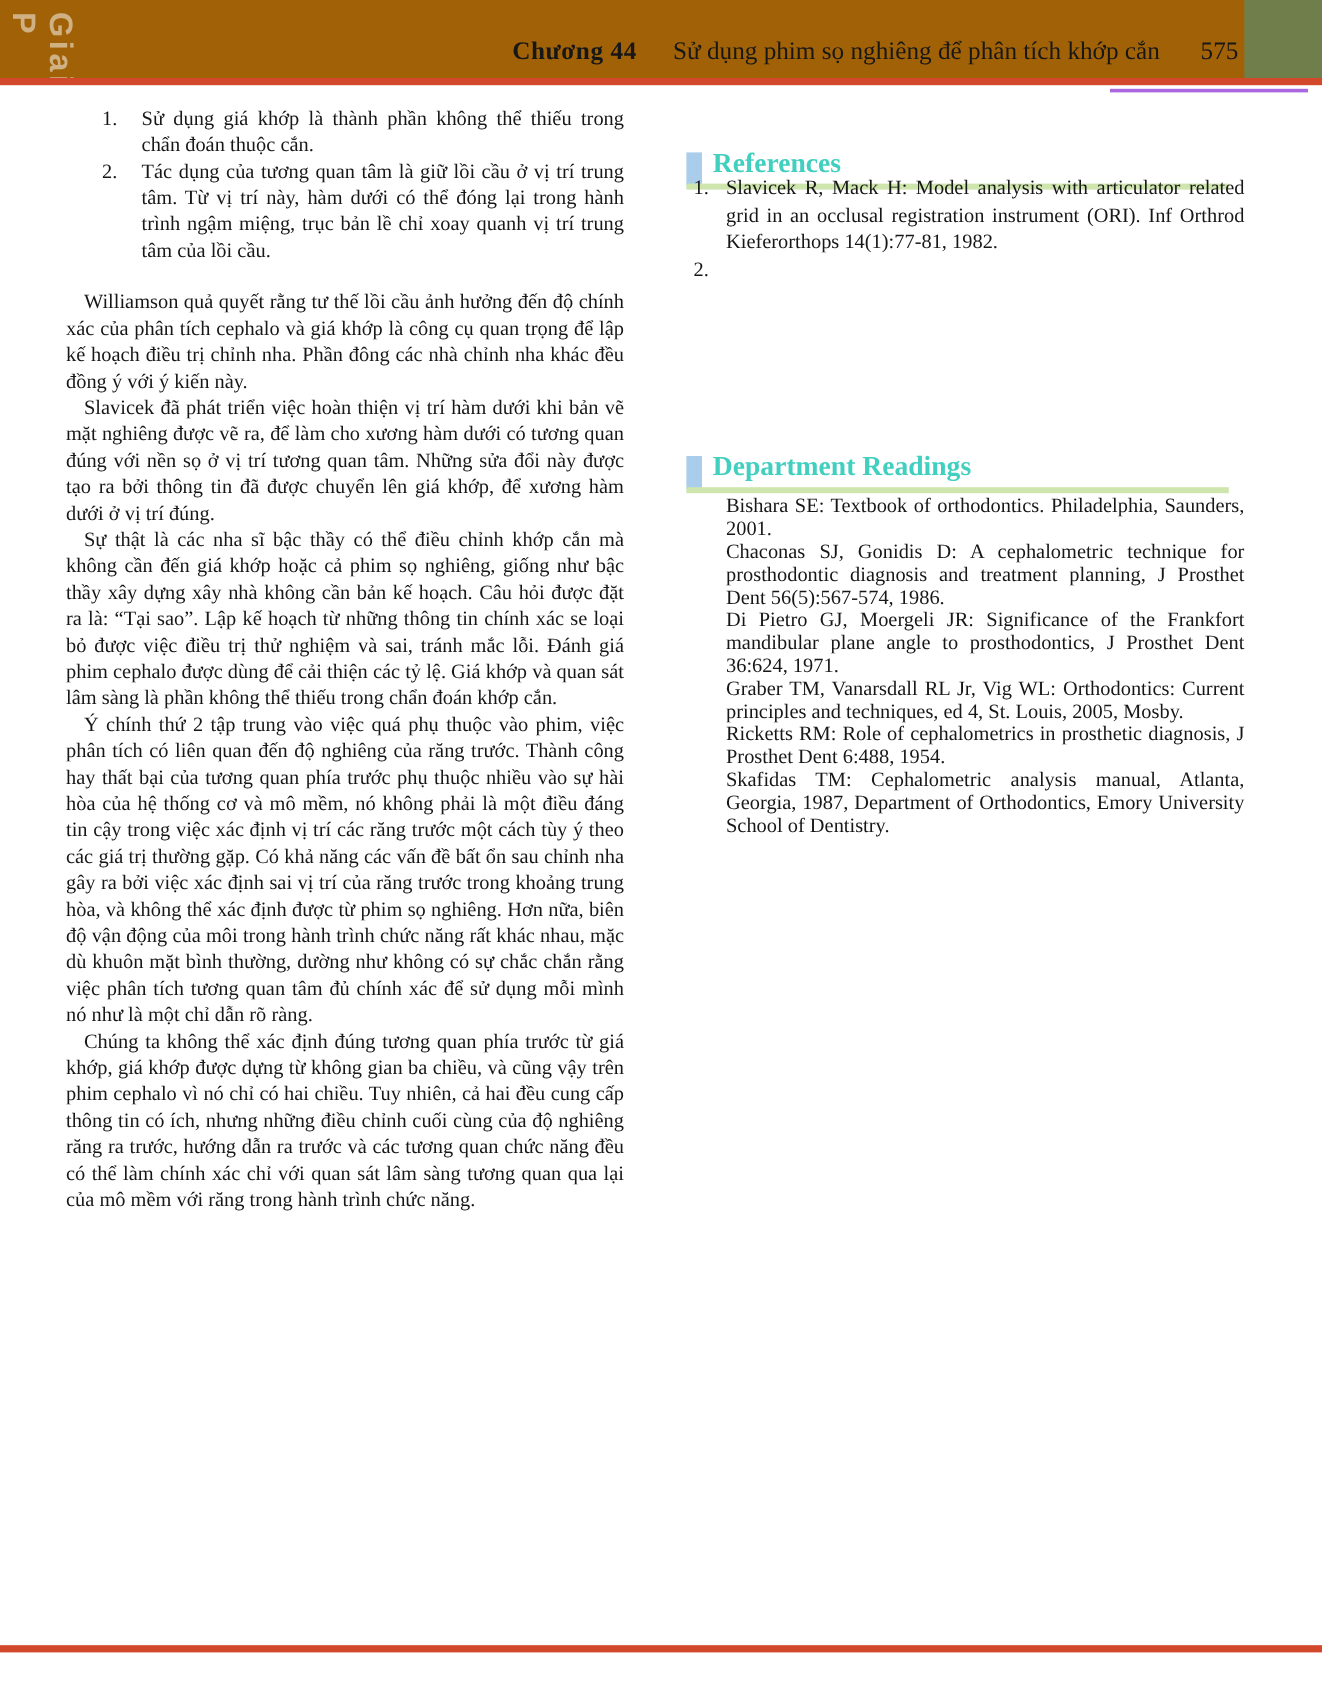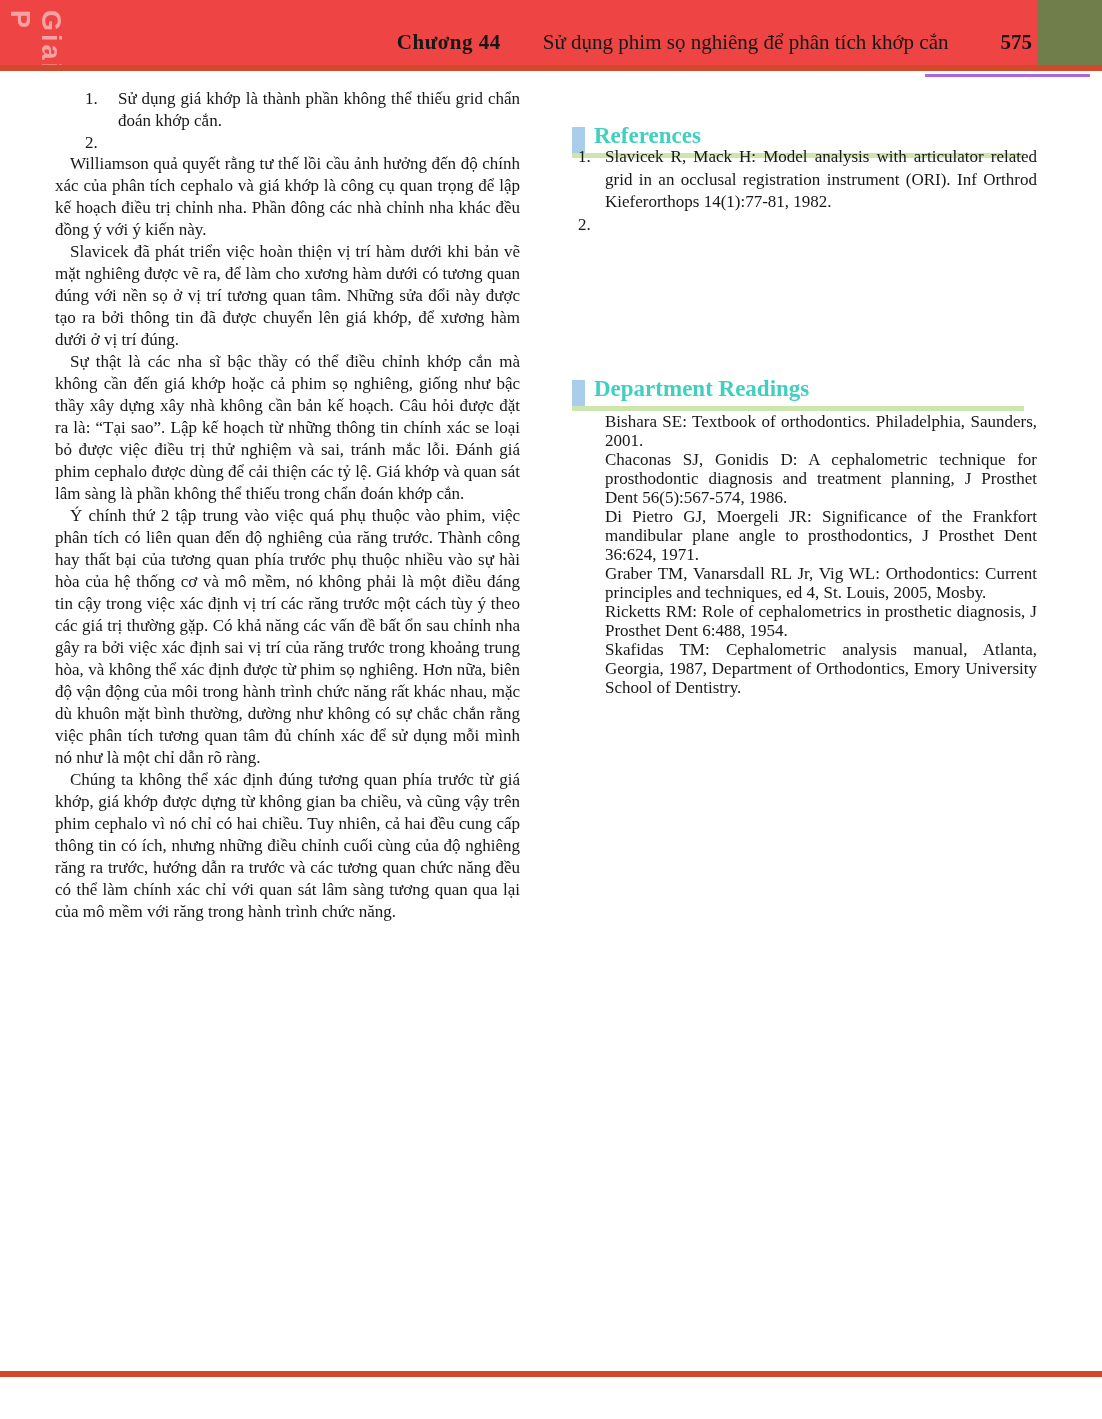--- a/index.html
+++ b/index.html
@@ -1,30 +1,30 @@
 <!DOCTYPE html>
 <html><head>
 <meta charset="utf-8">
 <style>
   html,body{margin:0;padding:0;background:#fff;}
   .page{position:relative;width:1102px;height:1419px;background:#ffffff;overflow:hidden;
         font-family:"Liberation Serif","DejaVu Serif",serif;color:#171717;}
 
   
-  .header-band{position:absolute;left:0;top:0;width:1102px;height:65px;background:#ef4444;}
+  .header-band{position:absolute;left:0;top:0;width:1102px;height:65px;background:#a16207;}
   .olive-block{position:absolute;left:1037px;top:0;width:65px;height:65px;background:#6f7e4a;}
   .watermark{position:absolute;left:4px;top:10px;writing-mode:vertical-rl;
              font-family:"Liberation Sans",sans-serif;font-weight:bold;font-size:27px;
              color:rgba(255,255,255,0.5);letter-spacing:3px;user-select:none;}
   .header-content{position:absolute;left:0;top:0;width:1032px;height:65px;
                   display:flex;align-items:flex-end;justify-content:flex-end;
                   padding-bottom:10px;box-sizing:border-box;font-size:21px;}
   .ch-label{font-weight:bold;letter-spacing:0.5px;}
-  .ch-title{margin-left:42px;}
-  .pg-num{margin-left:52px;font-weight:bold;}
+  .ch-title{margin-left:30px;}
+  .pg-num{margin-left:34px;}
 
   .red-bar-top{position:absolute;left:0;top:65px;width:1102px;height:6px;background:#d2482a;}
   .purple-line{position:absolute;left:925px;top:74px;width:165px;height:3px;background:#a968e0;}
   .red-bar-bottom{position:absolute;left:0;top:1371px;width:1102px;height:6px;background:#d2482a;}
 
   
   .left-col{position:absolute;left:55px;top:88px;width:465px;
             font-size:17px;line-height:22px;text-align:justify;}
   .num-list{margin:0 0 21px 0;}
   .li{position:relative;padding-left:63px;}
@@ -62,24 +62,25 @@
     </div>
   </div>
   <div class="olive-block"></div>
   <div class="red-bar-top"></div>
   <div class="purple-line"></div>
 
   <div class="left-col">
     <div class="num-list">
       <div class="li">
         <span class="num">1.</span>
-        <span>Sử dụng giá khớp là thành phần không thể thiếu grid chẩn đoán khớp cắn.</span>
+        <span>Sử dụng giá khớp là thành phần không thể thiếu trong chẩn đoán thuộc cắn.</span>
       </div>
       <div class="li">
         <span class="num">2.</span>
+        <span>Tác dụng của tương quan tâm là giữ lồi cầu ở vị trí trung tâm. Từ vị trí này, hàm dưới có thể đóng lại trong hành trình ngậm miệng, trục bản lề chỉ xoay quanh vị trí trung tâm của lồi cầu.</span>
       </div>
     </div>
     <p class="para">Williamson quả quyết rằng tư thế lồi cầu ảnh hưởng đến độ chính xác của phân tích cephalo và giá khớp là công cụ quan trọng để lập kế hoạch điều trị chỉnh nha. Phần đông các nhà chỉnh nha khác đều đồng ý với ý kiến này.</p>
     <p class="para">Slavicek đã phát triển việc hoàn thiện vị trí hàm dưới khi bản vẽ mặt nghiêng được vẽ ra, để làm cho xương hàm dưới có tương quan đúng với nền sọ ở vị trí tương quan tâm. Những sửa đổi này được tạo ra bởi thông tin đã được chuyển lên giá khớp, để xương hàm dưới ở vị trí đúng.</p>
     <p class="para">Sự thật là các nha sĩ bậc thầy có thể điều chỉnh khớp cắn mà không cần đến giá khớp hoặc cả phim sọ nghiêng, giống như bậc thầy xây dựng xây nhà không cần bản kế hoạch. Câu hỏi được đặt ra là: “Tại sao”. Lập kế hoạch từ những thông tin chính xác se loại bỏ được việc điều trị thử nghiệm và sai, tránh mắc lỗi. Đánh giá phim cephalo được dùng để cải thiện các tỷ lệ.  Giá khớp và quan sát lâm sàng là phần không thể thiếu trong chẩn đoán khớp cắn.</p>
     <p class="para">Ý chính thứ 2 tập trung vào việc quá phụ thuộc vào phim, việc phân tích có liên quan đến độ nghiêng của răng trước. Thành công hay thất bại của tương quan phía trước phụ thuộc nhiều vào sự hài hòa của hệ thống cơ và mô mềm, nó không phải là một điều đáng tin cậy trong việc xác định vị trí các răng trước một cách tùy ý theo các giá trị thường gặp. Có khả năng các vấn đề bất ổn sau chỉnh nha gây ra bởi việc xác định sai vị trí của răng trước trong khoảng trung hòa, và không thể xác định được từ phim sọ nghiêng. Hơn nữa, biên độ vận động của môi trong hành trình chức năng rất khác nhau, mặc dù khuôn mặt bình thường, dường như không có sự chắc chắn rằng việc phân tích tương quan tâm đủ chính xác để sử dụng mỗi mình nó như là một chỉ dẫn rõ ràng.</p>
     <p class="para">Chúng ta không thể xác định đúng tương quan phía trước từ giá khớp, giá khớp được dựng từ không gian ba chiều, và cũng vậy trên phim cephalo vì nó chỉ có hai chiều. Tuy nhiên, cả hai đều cung cấp thông tin có ích, nhưng những điều chỉnh cuối cùng của độ nghiêng răng ra trước, hướng dẫn ra trước và các tương quan chức năng đều có thể làm chính xác chỉ với quan sát lâm sàng tương quan qua lại của mô mềm với răng trong hành trình chức năng.</p>
   </div>
 
   <div class="sec-head" style="top:93px;">

